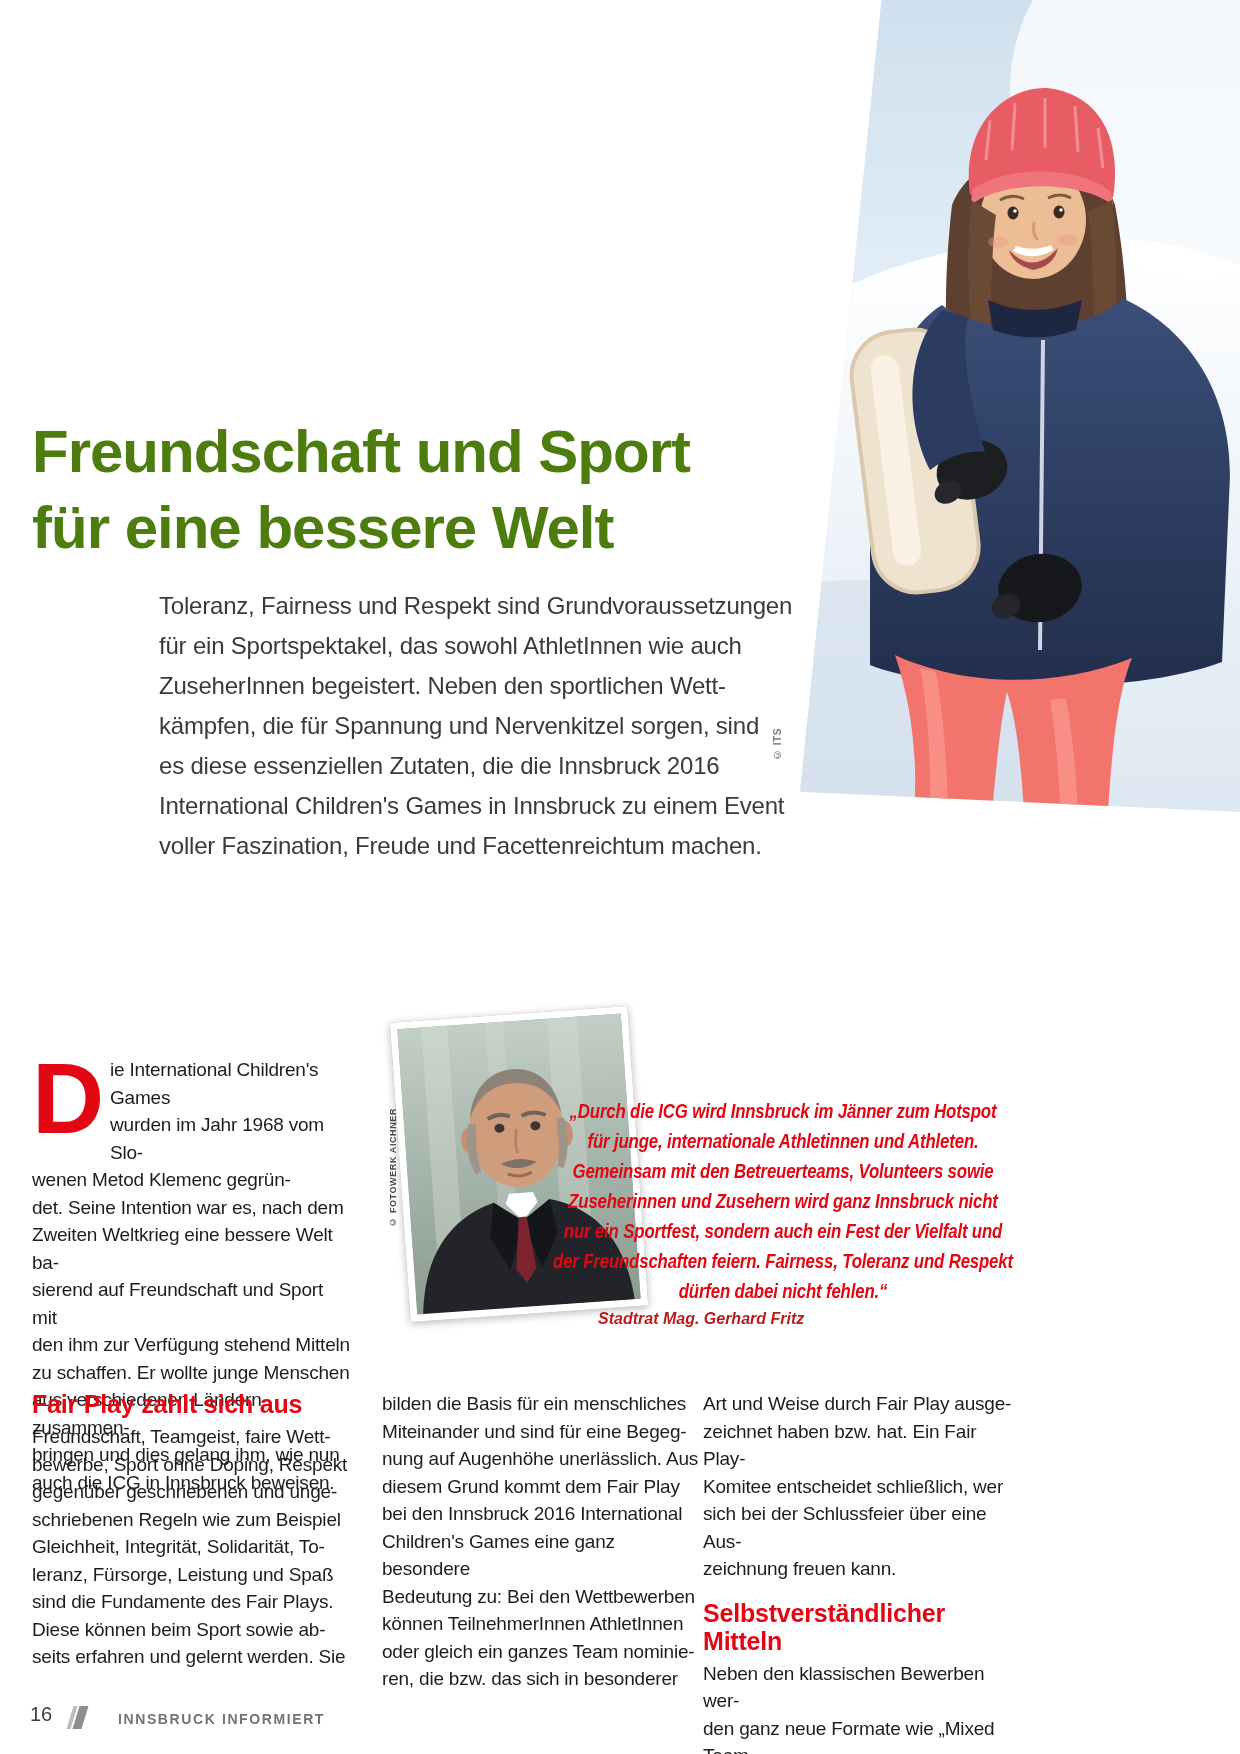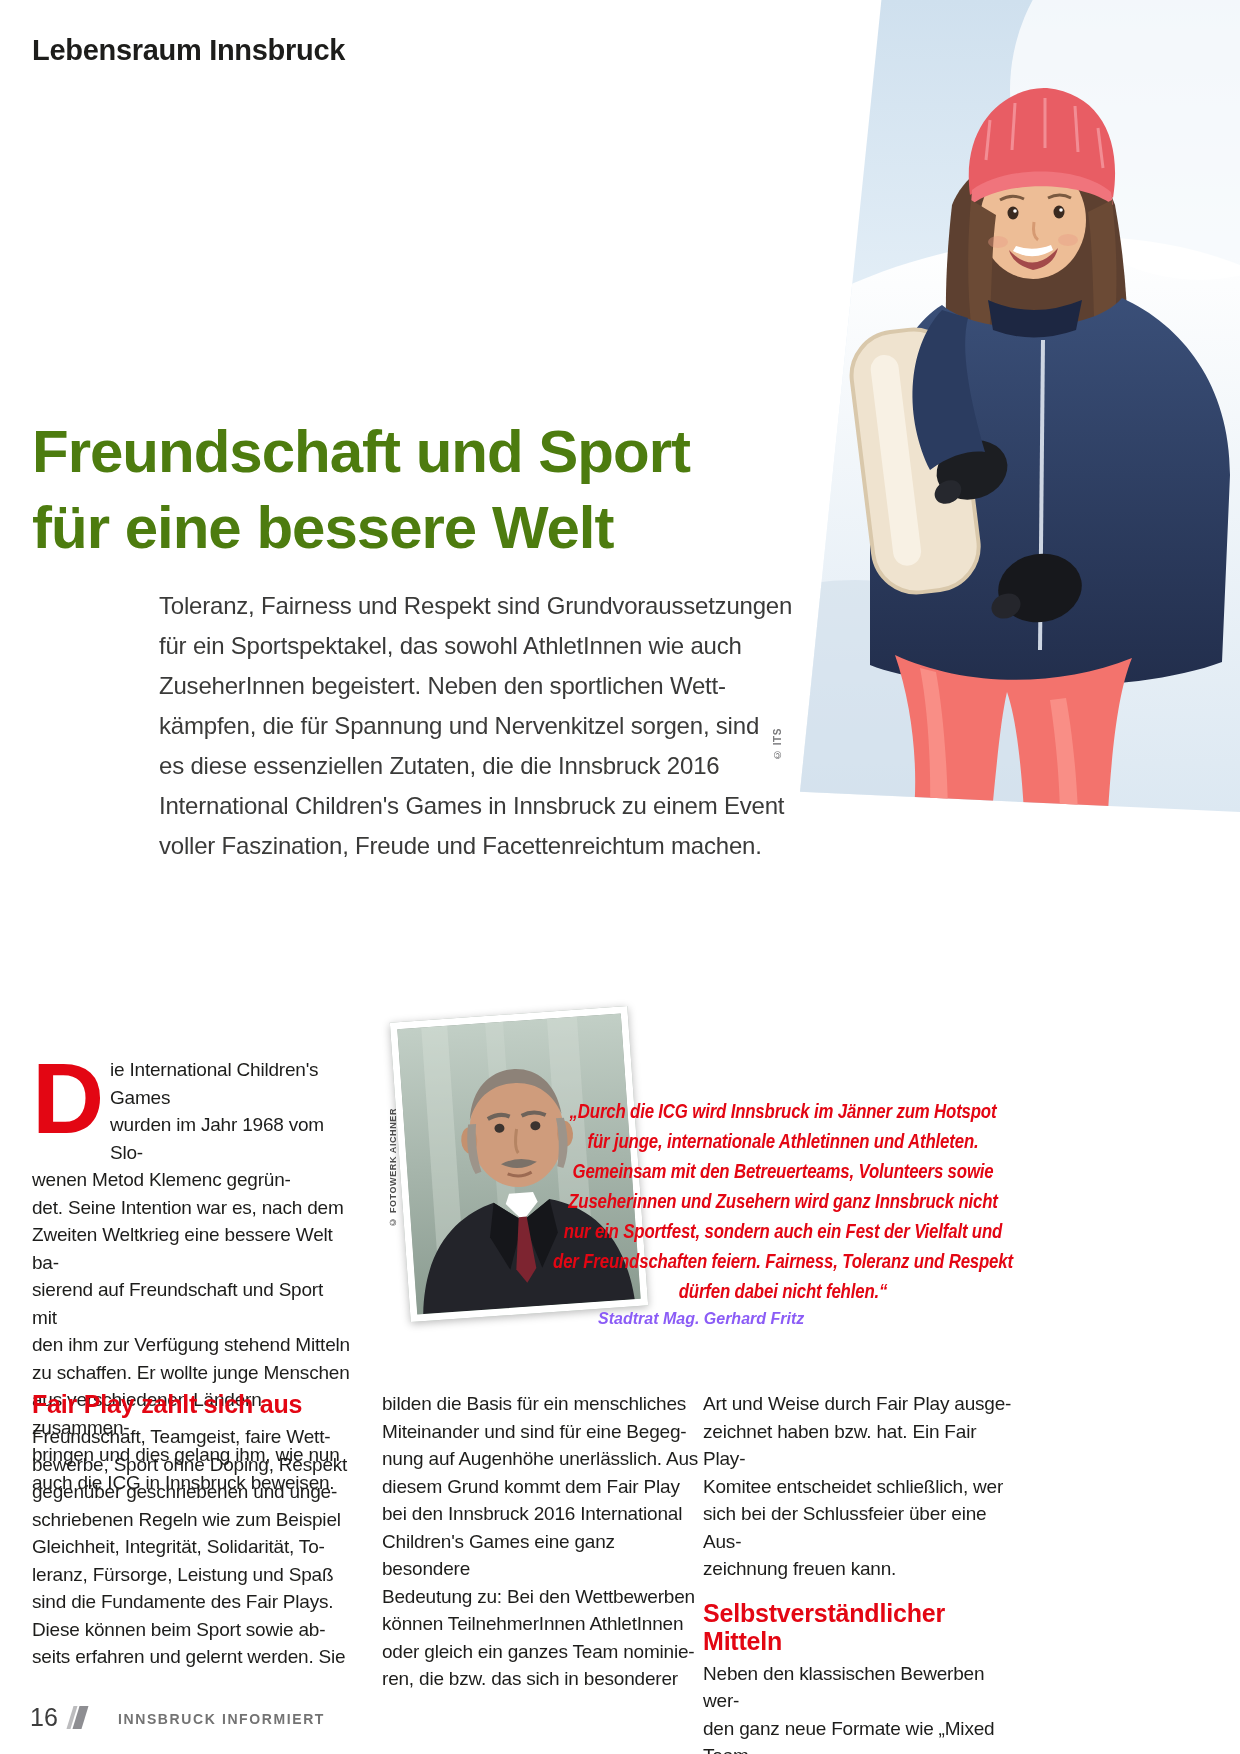--- a/index.html
+++ b/index.html
@@ -53,52 +53,51 @@
   .portrait svg{display:block;width:100%;height:100%;}
   
   .quote{
     position:absolute;left:535px;top:1096px;width:620px;
     transform:scaleX(0.8);transform-origin:left top;
     font-size:21px;line-height:30px;font-weight:700;font-style:italic;
     color:#e30613;text-align:center;letter-spacing:-0.2px;
   }
   .quote-attr{
     position:absolute;left:598px;top:1310px;font-size:16px;font-style:italic;
-    font-weight:600;color:#8b5cf6;
+    font-weight:600;color:#b91c1c;
   }
   
   .col{position:absolute;top:1390px;width:320px;font-size:19px;line-height:27.5px;letter-spacing:-0.2px;}
   .col1{left:32px;}
   .col2{left:382px;}
   .col3{left:703px;}
   .col-heading{
     font-size:25px;font-weight:700;color:#e30613;line-height:28px;margin:0 0 5px 0;
   }
   .col-heading2{margin-top:16px;}
   
-  .footer-pagenum{position:absolute;left:30px;top:1703px;font-size:25px;color:#3d3d3d;}
+  .footer-pagenum{position:absolute;left:30px;top:1703px;font-size:20px;color:#3d3d3d;}
   .footer-bar{
     position:absolute;left:76px;top:1706px;width:9px;height:23px;
     background:#8e8e92;transform:skewX(-17deg);
   }
   .footer-bar2{
     position:absolute;left:70px;top:1706px;width:4px;height:23px;
     background:#bcbcbe;transform:skewX(-17deg);
   }
   .footer-mag{
     position:absolute;left:118px;top:1711px;font-size:14px;font-weight:700;
     letter-spacing:1.6px;color:#737373;
   }
 </style>
 </head>
 <body>
 
 <div id="page">
 
-  <div class="section-header">Lebensraum Innsbruck</div>
 
   <div class="hero-photo">
     <svg viewBox="0 0 440 812" preserveAspectRatio="xMidYMid slice" aria-hidden="true">
       <defs>
         <linearGradient id="sky" x1="0" y1="0" x2="0" y2="1">
           <stop offset="0" stop-color="#cfe0ee"></stop>
             <stop offset="0.5" stop-color="#eaf3fa"></stop>
             <stop offset="1" stop-color="#ffffff"></stop>
         </linearGradient>
         <linearGradient id="jacket" x1="0" y1="0" x2="0" y2="1">

